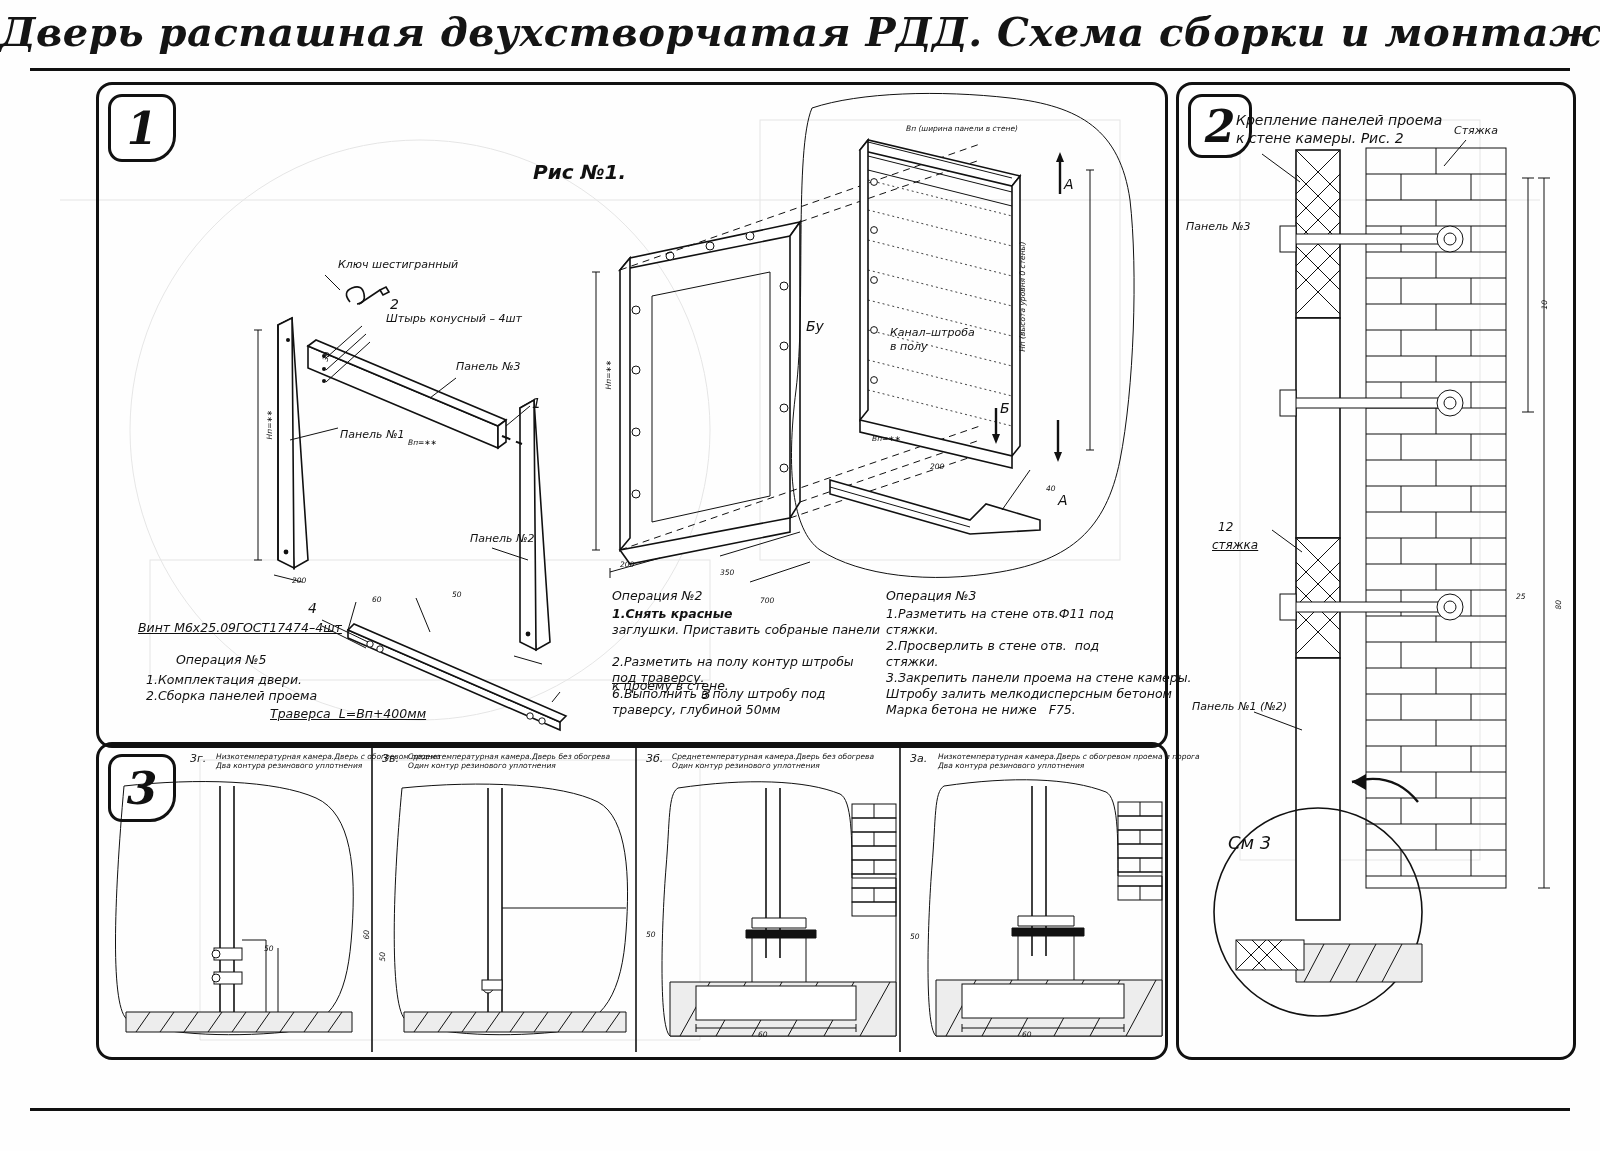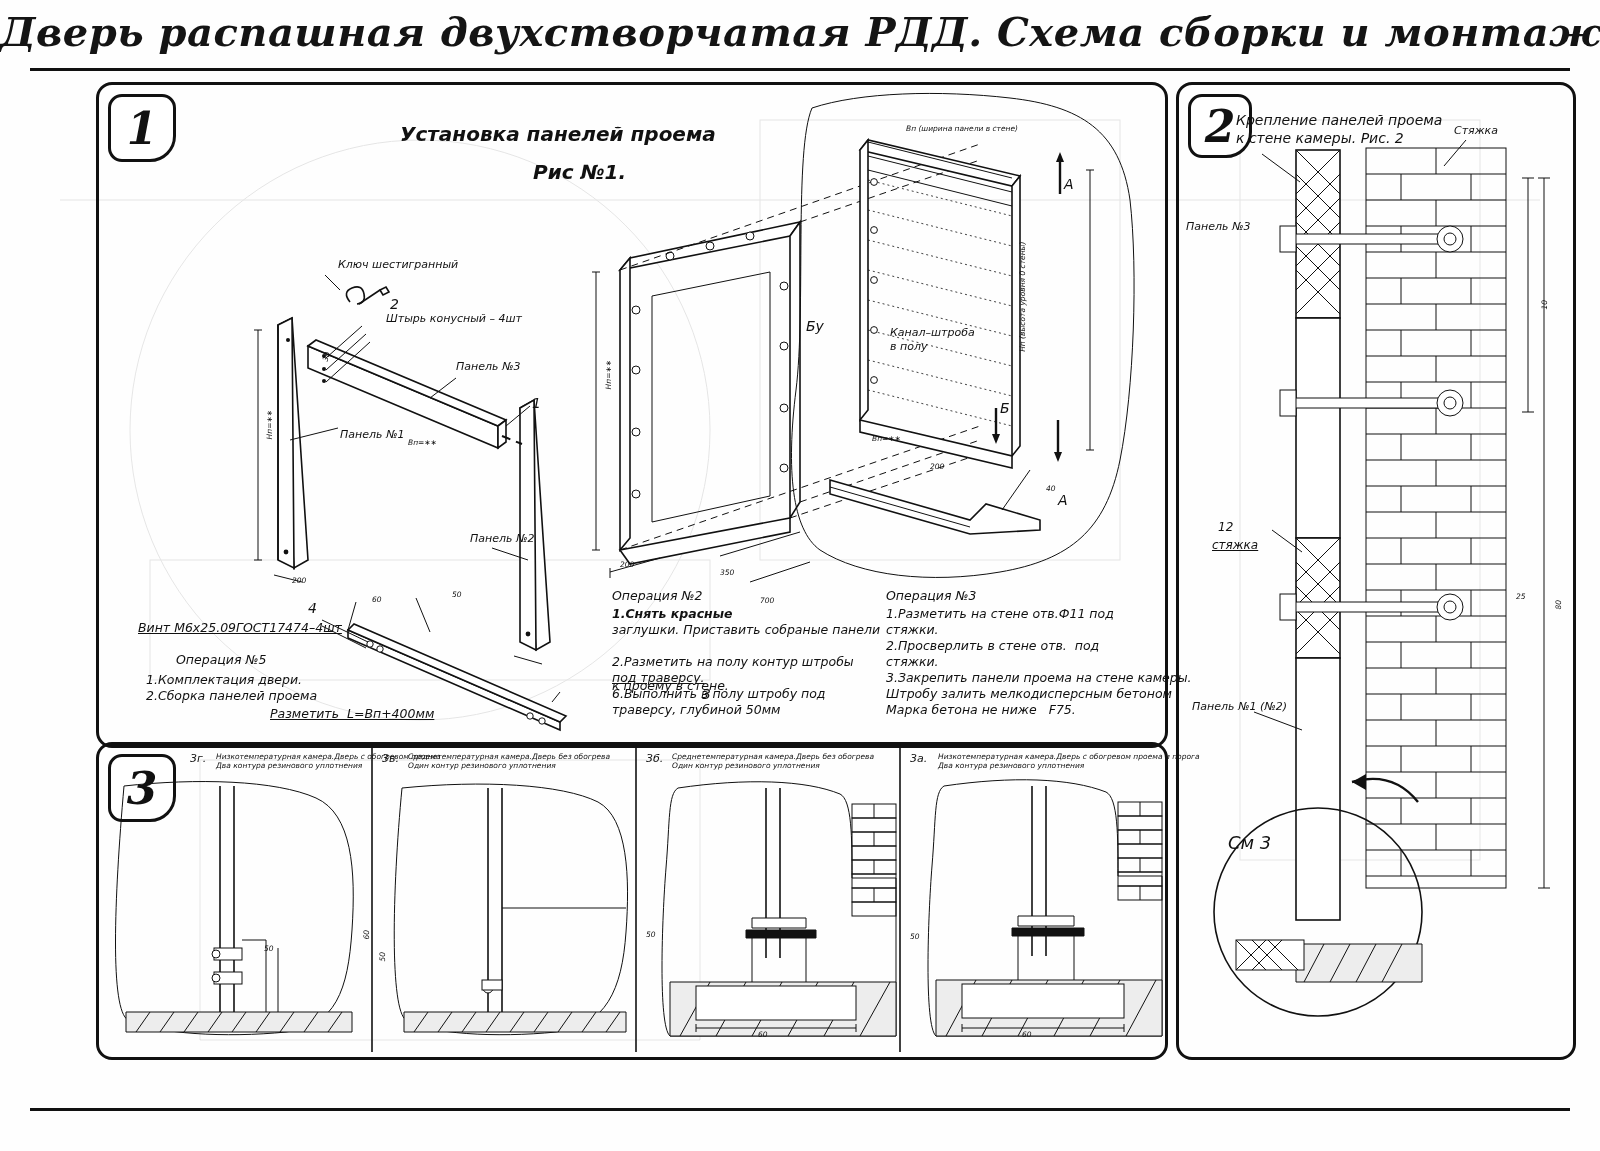--- a/index.html
+++ b/index.html
@@ -67,21 +67,20 @@
     <rect x="150" y="560" width="560" height="120" class="ln thin"></rect>
     <rect x="760" y="120" width="360" height="440" class="ln thin"></rect>
     <rect x="1240" y="120" width="240" height="740" class="ln thin"></rect>
     <path d="M200 760 L700 760 L700 1040 L200 1040 Z" class="ln thin"></path>
     <path d="M60 200 L1540 200" class="ln thin"></path>
   </svg>
 
   <div class="frame" id="panel1"></div>
   <div class="tab" id="tab1">1</div>
 
-  <div class="t hdr" style="left:400px;top:122px;">Установка панелей проема</div>
   <div class="t hdr" style="left:533px;top:160px;">Рис №1.</div>
 
   <svg width="600" height="640" style="left:230px;top:230px;">
 
     <polygon points="48,95 62,88 78,330 64,338" class="ln med fillw"></polygon>
     <polygon points="48,95 48,330 64,338 62,88" class="ln med fillw"></polygon>
     <line x1="48" y1="95" x2="48" y2="330" class="ln med"></line>
     <line x1="64" y1="338" x2="64" y2="340" class="ln thin"></line>
     <circle cx="56" cy="322" r="2.4" class="fillk"></circle>
     <circle cx="58" cy="110" r="2.0" class="fillk"></circle>
@@ -141,21 +140,21 @@
   <div class="t sm" style="left:386px;top:312px;">Штырь конусный – 4шт</div>
   <div class="t sm" style="left:456px;top:360px;">Панель №3</div>
   <div class="t sm" style="left:340px;top:428px;">Панель №1</div>
   <div class="t sm" style="left:470px;top:532px;">Панель №2</div>
   <div class="t sm" style="left:532px;top:395px;font-size:14px;">1</div>
   <div class="t sm" style="left:390px;top:296px;font-size:14px;">2</div>
   <div class="t sm" style="left:702px;top:686px;font-size:14px;">3</div>
   <div class="t sm" style="left:308px;top:600px;font-size:14px;">4</div>
 
   <div class="t sm u" style="left:138px;top:620px;font-size:12.5px;">Винт М6х25.09ГОСТ17474–4шт</div>
-  <div class="t sm u" style="left:270px;top:706px;font-size:12.5px;">Разметить  L=Вп+400мм</div>
+  <div class="t sm u" style="left:270px;top:706px;font-size:12.5px;">Траверса  L=Вп+400мм</div>
 
   <div class="t xs" style="left:292px;top:576px;">200</div>
   <div class="t xs" style="left:255px;top:420px;transform:rotate(-90deg);">Нп=∗∗</div>
   <div class="t xs" style="left:408px;top:438px;">Вп=∗∗</div>
   <div class="t xs" style="left:322px;top:352px;transform:rotate(-70deg);">30</div>
   <div class="t xs" style="left:372px;top:595px;">60</div>
   <div class="t xs" style="left:452px;top:590px;">50</div>
 
   <div class="t op" style="left:176px;top:652px;">Операция №5</div>
   <div class="t op" style="left:146px;top:672px;">1.Комплектация двери.</div>

